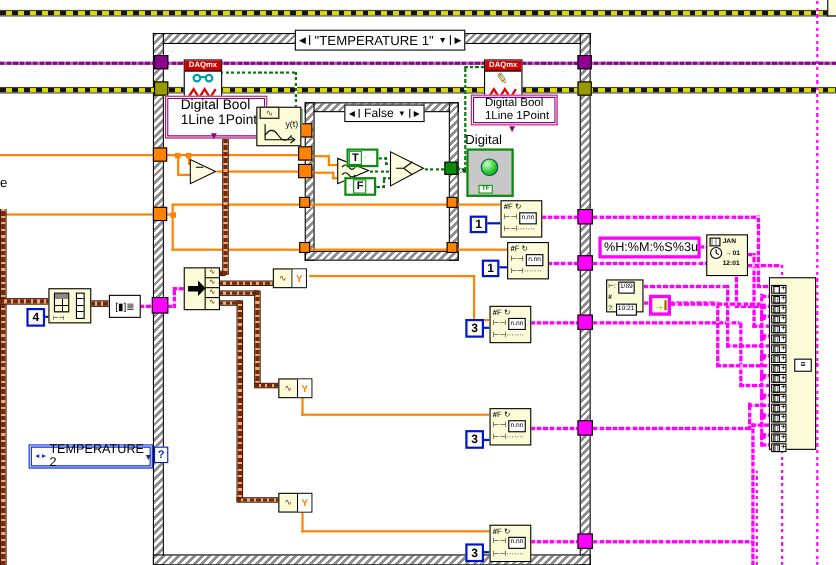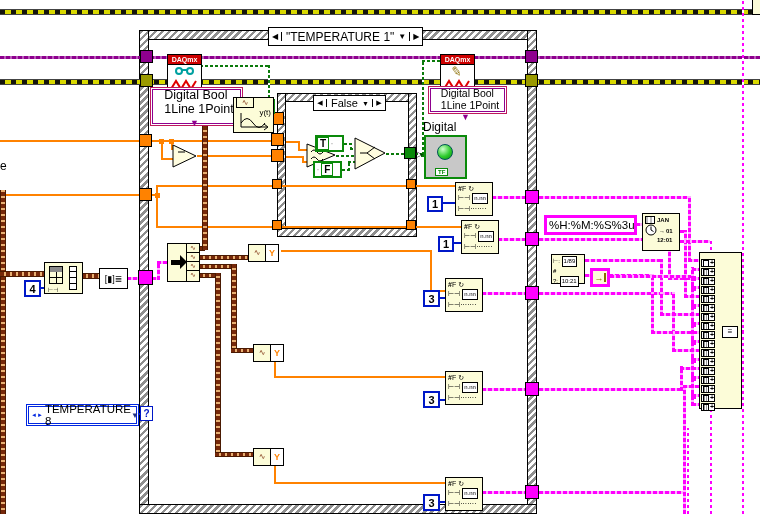--- a/index.html
+++ b/index.html
@@ -321,21 +321,21 @@
     <div class="numconst" style="left:24px;top:280px;width:17px;height:17px;">4</div>
     <div class="numconst" style="left:427px;top:196px;width:16px;height:16px;">1</div>
     <div class="numconst" style="left:438px;top:236px;width:16px;height:16px;">1</div>
     <div class="numconst" style="left:423px;top:290px;width:17px;height:17px;">3</div>
     <div class="numconst" style="left:423px;top:391px;width:17px;height:17px;">3</div>
     <div class="numconst" style="left:423px;top:494px;width:17px;height:17px;">3</div>
 
     <div class="abs" style="left:26px;top:404px;width:113px;height:22px;background:#fff;border:1px solid #0026e0;
                 box-shadow:inset 0 0 0 1px #fff, inset 0 0 0 2px #0026e0;display:flex;align-items:center;font-size:11.5px;color:#000;">
       <span style="font-size:6px;color:#0026e0;padding:0 2px 0 4px;">◄►</span>
-      <span style="flex:1;">TEMPERATURE 8</span>
+      <span style="flex:1;">TEMPERATURE 2</span>
       <span style="font-size:8px;color:#203080;padding-right:4px;">▼</span>
     </div>
 
     <div class="fmt" style="left:455px;top:182px;">
       <div><b>#</b><span>F</span> <span>↻</span></div>
       <div><span>⊢⊣</span> <span class="bx">n.nn</span></div>
       <div><span>⊢⊣</span><span>·······</span></div>
     </div>
     <div class="fmt" style="left:461px;top:220px;">
       <div><b>#</b><span>F</span> <span>↻</span></div>

